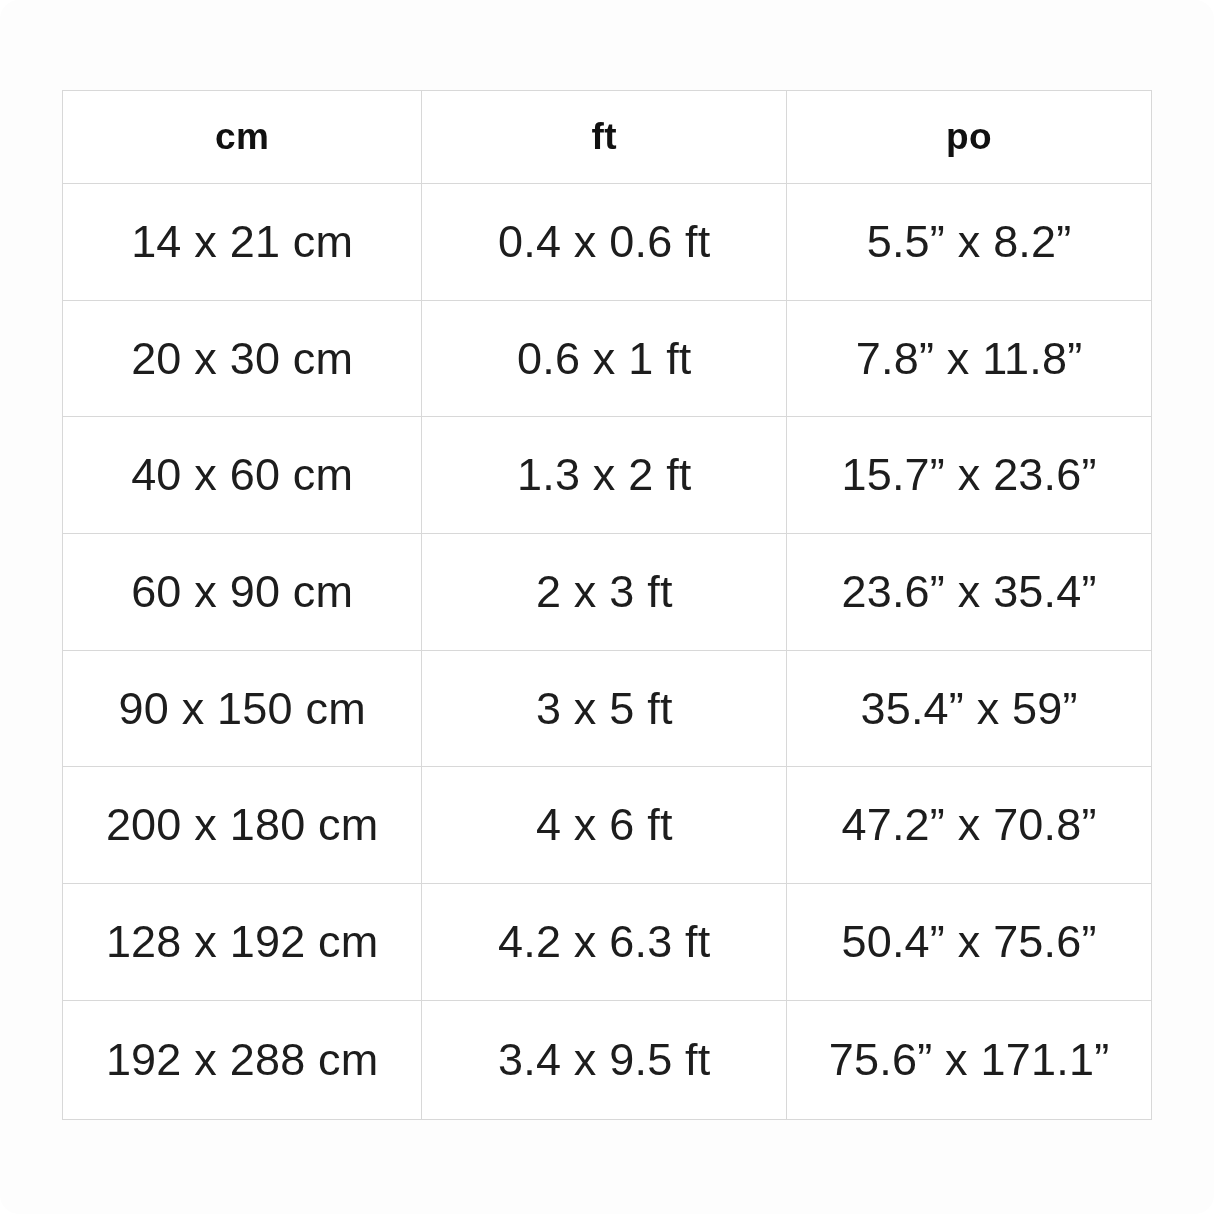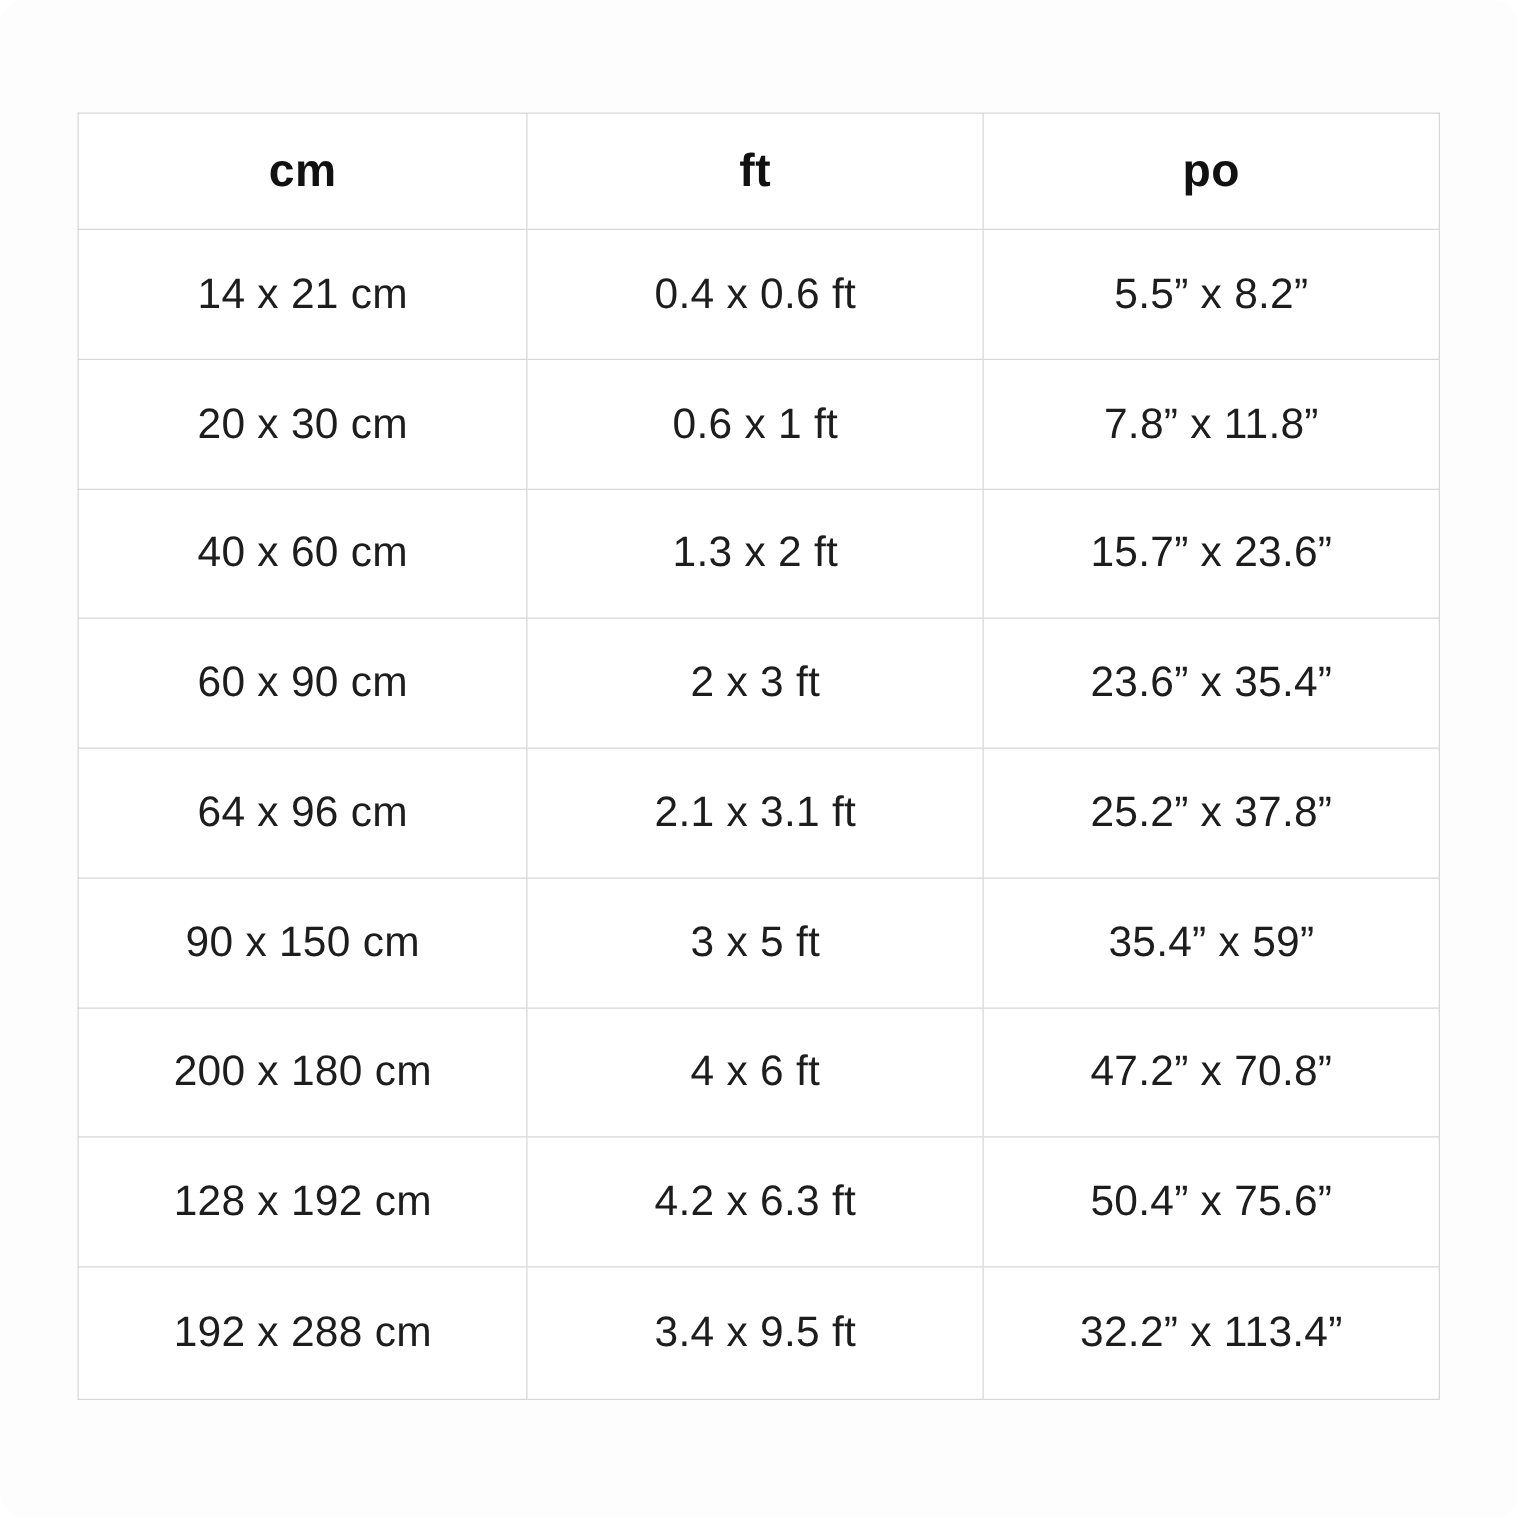--- a/index.html
+++ b/index.html
@@ -50,21 +50,21 @@
 
   thead th {
     height: 92px;
     font-size: 37px;
     font-weight: bold;
     letter-spacing: 0.5px;
     color: #111111;
   }
   tbody td {
     height: 94px;
-    font-size: 34px;
+    font-size: 45px;
     font-weight: 400;
     color: #1d1d1d;
     letter-spacing: 0.2px;
   }
   tbody tr:last-child td {
     height: 96px;
   }
 </style>
 </head>
 <body>
@@ -99,40 +99,35 @@
           <td>40 x 60 cm</td>
           <td>1.3 x 2 ft</td>
           <td>15.7” x 23.6”</td>
         </tr>
         <tr>
           <td>60 x 90 cm</td>
           <td>2 x 3 ft</td>
           <td>23.6” x 35.4”</td>
         </tr>
         <tr>
-          <td>64 x 96 cm</td>
-          <td>2.1 x 3.1 ft</td>
-          <td>25.2” x 37.8”</td>
-        </tr>
-        <tr>
           <td>90 x 150 cm</td>
           <td>3 x 5 ft</td>
           <td>35.4” x 59”</td>
         </tr>
         <tr>
           <td>200 x 180 cm</td>
           <td>4 x 6 ft</td>
           <td>47.2” x 70.8”</td>
         </tr>
         <tr>
           <td>128 x 192 cm</td>
           <td>4.2 x 6.3 ft</td>
           <td>50.4” x 75.6”</td>
         </tr>
         <tr>
           <td>192 x 288 cm</td>
           <td>3.4 x 9.5 ft</td>
-          <td>32.2” x 113.4”</td>
+          <td>75.6” x 171.1”</td>
         </tr>
       </tbody>
     </table>
   </div>
 </div>
 
 </body></html>

